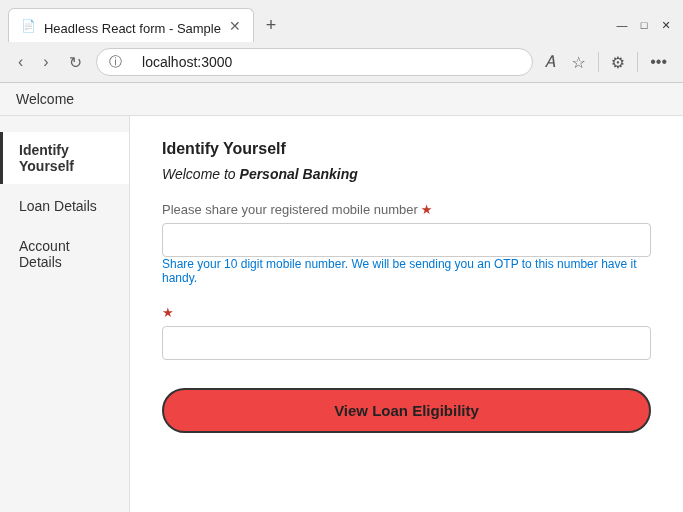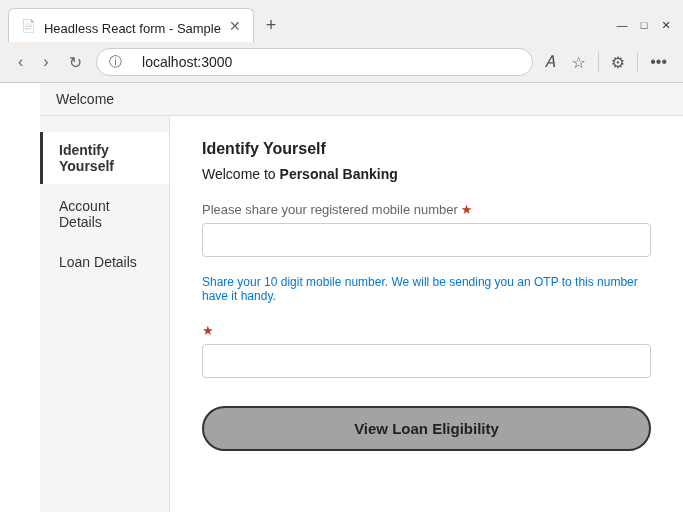--- a/index.html
+++ b/index.html
@@ -18,46 +18,46 @@
     .address-input-wrap { flex: 1; display: flex; align-items: center; background: #fff; border: 1px solid #ccc; border-radius: 20px; padding: 4px 12px; gap: 8px; }
     .address-icon { color: #666; font-size: 13px; }
     .address-text { flex: 1; font-size: 14px; color: #222; padding-left: 12px; }
     .browser-actions { display: flex; align-items: center; gap: 8px; }
     .browser-action-btn { background: none; border: none; font-size: 16px; color: #555; cursor: pointer; padding: 4px; border-radius: 4px; }
     .separator { width: 1px; height: 20px; background: #ccc; }
     .win-controls { display: flex; gap: 4px; margin-left: 4px; }
     .win-btn { width: 18px; height: 18px; display: flex; align-items: center; justify-content: center; font-size: 11px; color: #333; cursor: pointer; }
 
     
-    .browser-content { background: #fff; height: calc(512px - 82px); display: flex; flex-direction: column; padding-left: 40px; }
+    .browser-content { background: #fff; height: calc(512px - 82px); display: flex; flex-direction: column; }
 
     
     .welcome-bar { background: #f5f5f5; border-bottom: 1px solid #e0e0e0; padding: 8px 16px; font-size: 14px; color: #333; }
 
     
     .main-layout { display: flex; flex: 1; overflow: hidden; }
 
     
     .sidebar { width: 130px; background: #f5f5f5; border-right: 1px solid #e0e0e0; padding: 16px 0; display: flex; flex-direction: column; gap: 4px; }
     .sidebar-item { padding: 10px 16px; font-size: 14px; color: #333; cursor: pointer; border-left: 3px solid transparent; }
     .sidebar-item.active { border-left: 3px solid #333; font-weight: 600; background: #fff; }
 
     
     .content-area { flex: 1; padding: 24px 32px; overflow-y: auto; background: #fff; }
     .content-title { font-size: 16px; font-weight: 600; color: #222; margin-bottom: 8px; }
-    .content-subtitle { font-size: 14px; color: #222; margin-bottom: 20px; }
+    .content-subtitle { font-size: 14px; color: #222; margin-bottom: 20px; font-style: italic; }
     .content-subtitle strong { font-weight: 700; }
 
     .field-group { margin-bottom: 20px; }
     .field-label { font-size: 13px; color: #666; margin-bottom: 6px; display: flex; align-items: flex-start; gap: 3px; }
     .field-label .required { color: #c0392b; font-size: 13px; }
     .field-input { width: 100%; padding: 8px 10px; border: 1px solid #ccc; border-radius: 4px; font-size: 14px; background: #fff; color: #222; outline: none; }
-    .field-hint { font-size: 12px; color: #0078d4; margin-top: 18px; }
+    .field-hint { font-size: 12px; color: #0078d4; margin-top: 0; }
 
-    .submit-btn { width: 100%; padding: 12px; background: #a3a3a3; border: 2px solid #333; border-radius: 24px; font-size: 15px; font-weight: 600; color: #222; cursor: pointer; margin-top: 8px; }
+    .submit-btn { width: 100%; padding: 12px; background: #ef4444; border: 2px solid #333; border-radius: 24px; font-size: 15px; font-weight: 600; color: #222; cursor: pointer; margin-top: 8px; }
   </style>
 </head>
 <body>
 
 <div class="browser-chrome">
   <div class="tab-bar">
     <div class="tab">
       <span class="tab-icon">📄</span>
       <span class="tab-title">Headless React form - Sample</span>
       <span class="tab-close">✕</span>
@@ -93,24 +93,24 @@
   <div class="welcome-bar">
     <span>Welcome</span>
   </div>
   <div class="main-layout">
 
     <div class="sidebar">
       <div class="sidebar-item active">
         <span>Identify Yourself</span>
       </div>
       <div class="sidebar-item">
-        <span>Account Details</span>
+        <span>Loan Details</span>
       </div>
       <div class="sidebar-item">
-        <span>Loan Details</span>
+        <span>Account Details</span>
       </div>
     </div>
 
     <div class="content-area">
       <div class="content-title">Identify Yourself</div>
       <div class="content-subtitle">
         <span>Welcome to </span><strong>Personal Banking</strong>
       </div>
 
       

